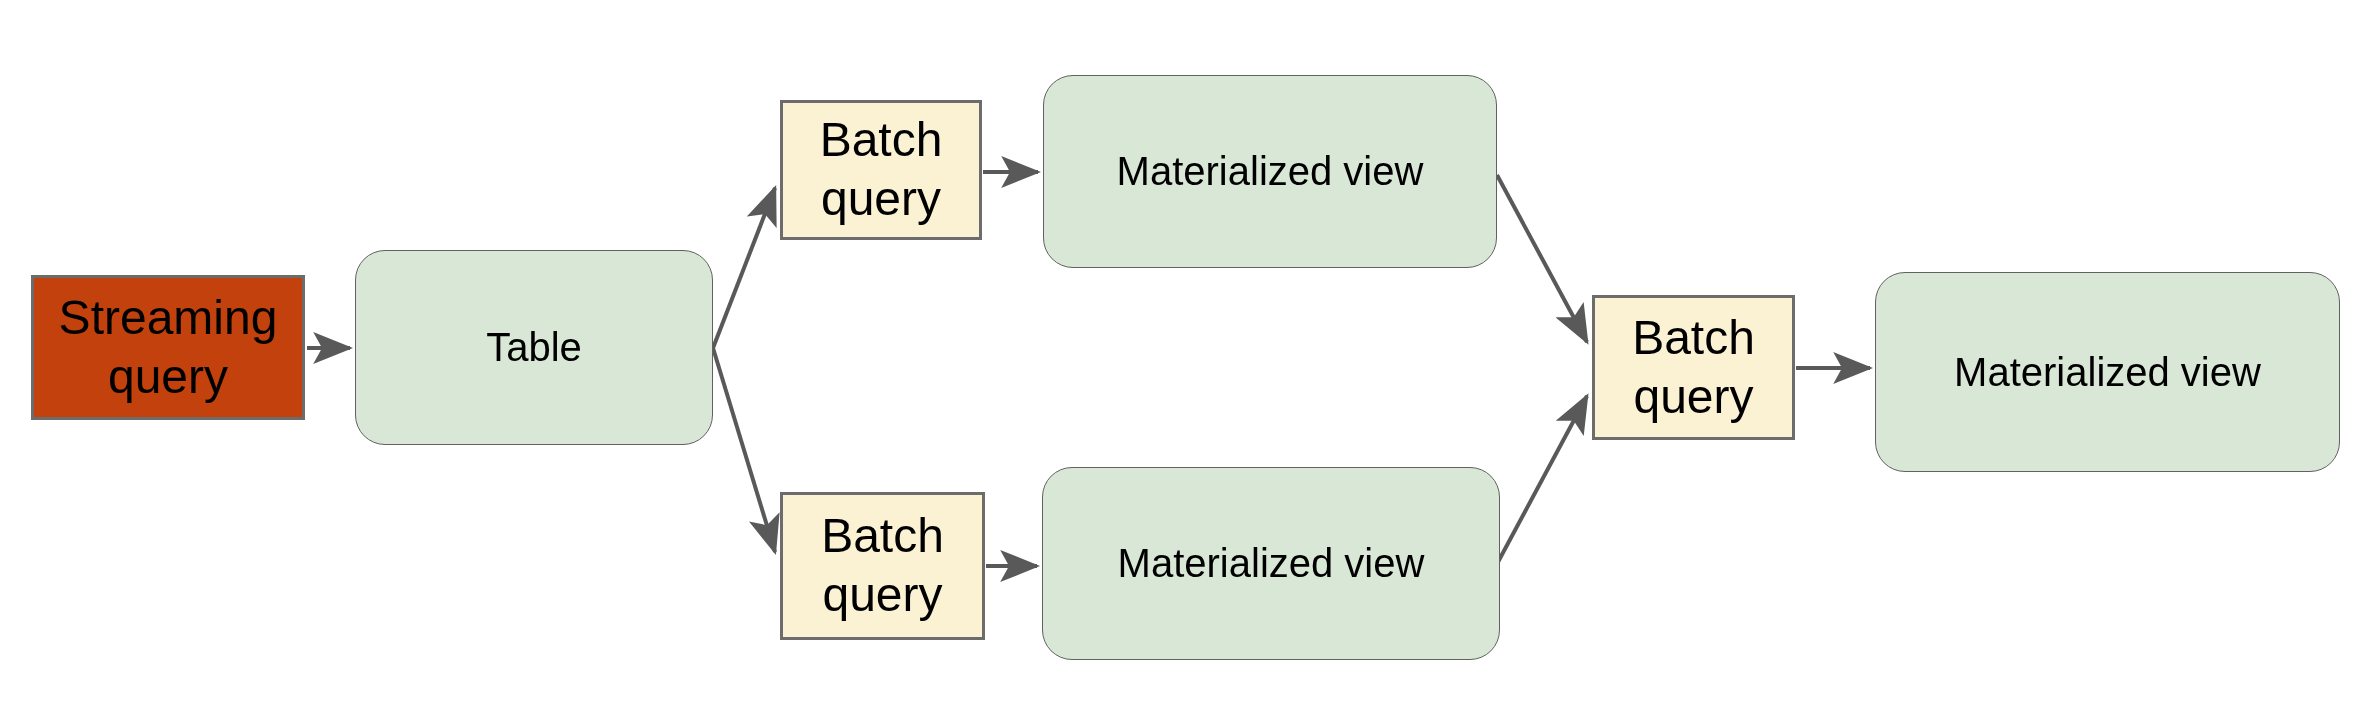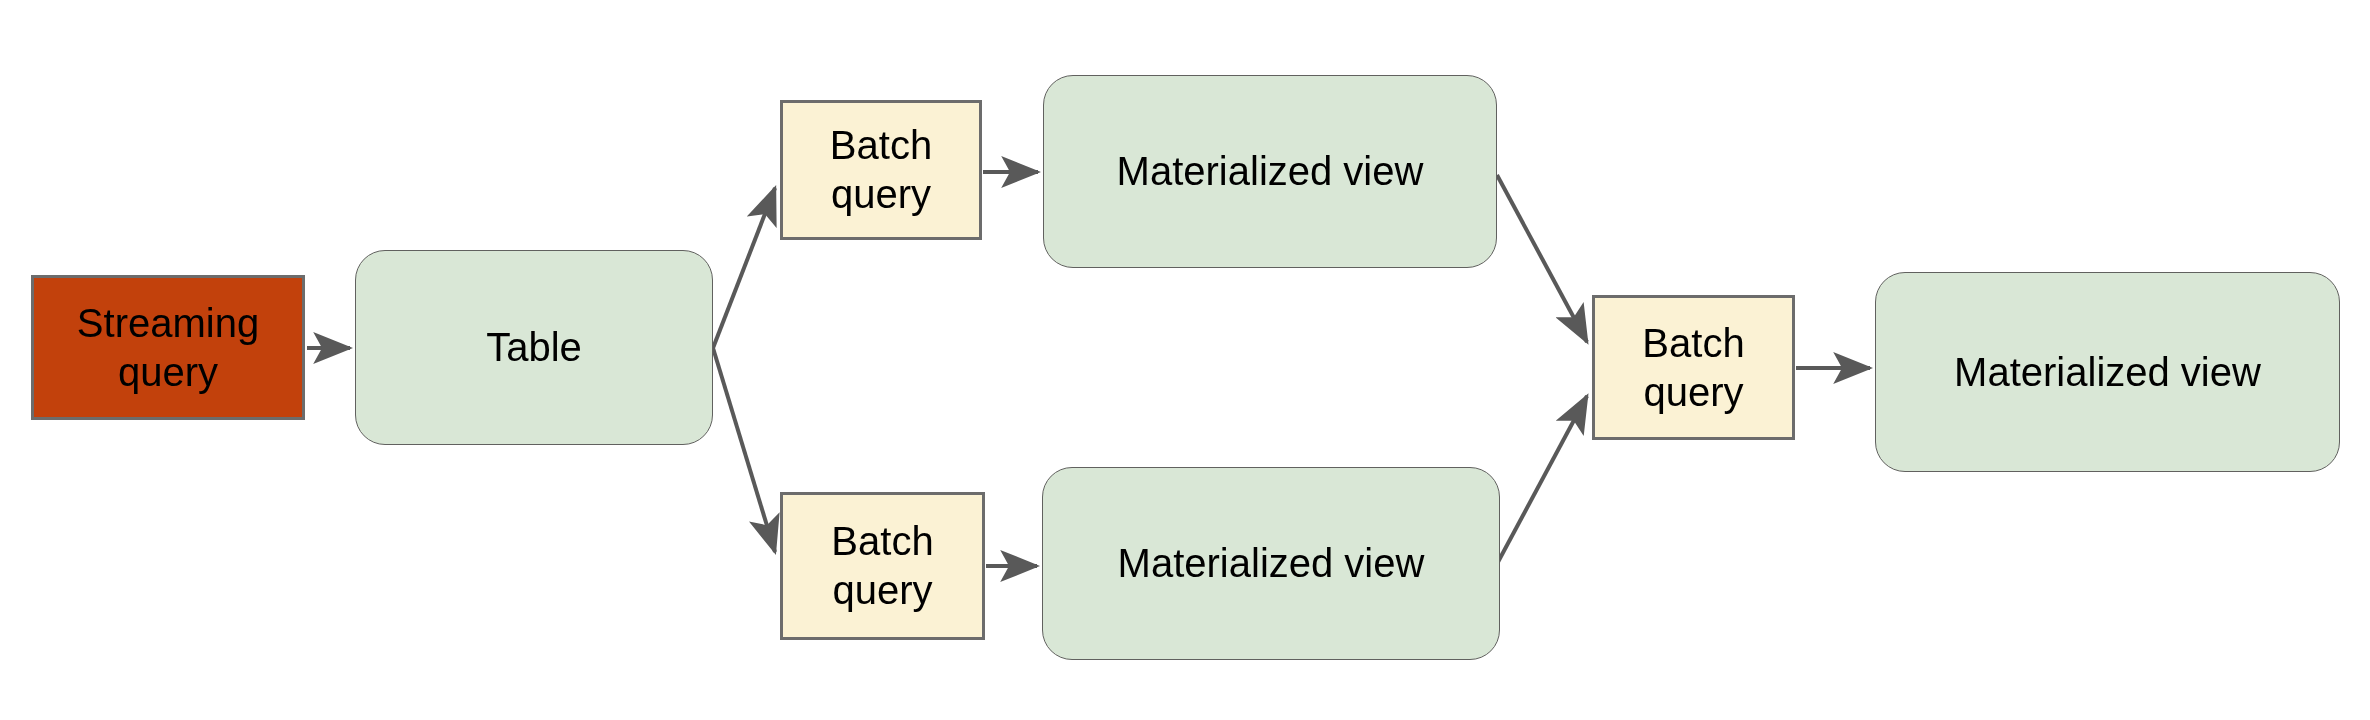--- a/index.html
+++ b/index.html
@@ -35,21 +35,21 @@
     text-align: center;
     color: #000000;
     line-height: 1.22;
     white-space: pre-line;
     z-index: 2;
   }
   .node.process {
     background: #fbf2d4;
     border: 3px solid #6c6c6c;
     border-radius: 0;
-    font-size: 40px;
+    font-size: 48px;
   }
   .node.store {
     background: #d9e7d6;
     border: 1px solid #ec4899;
     border-radius: 30px;
     font-size: 40px;
   }
   .node-label {
     display: block;
     padding: 0 6px;

